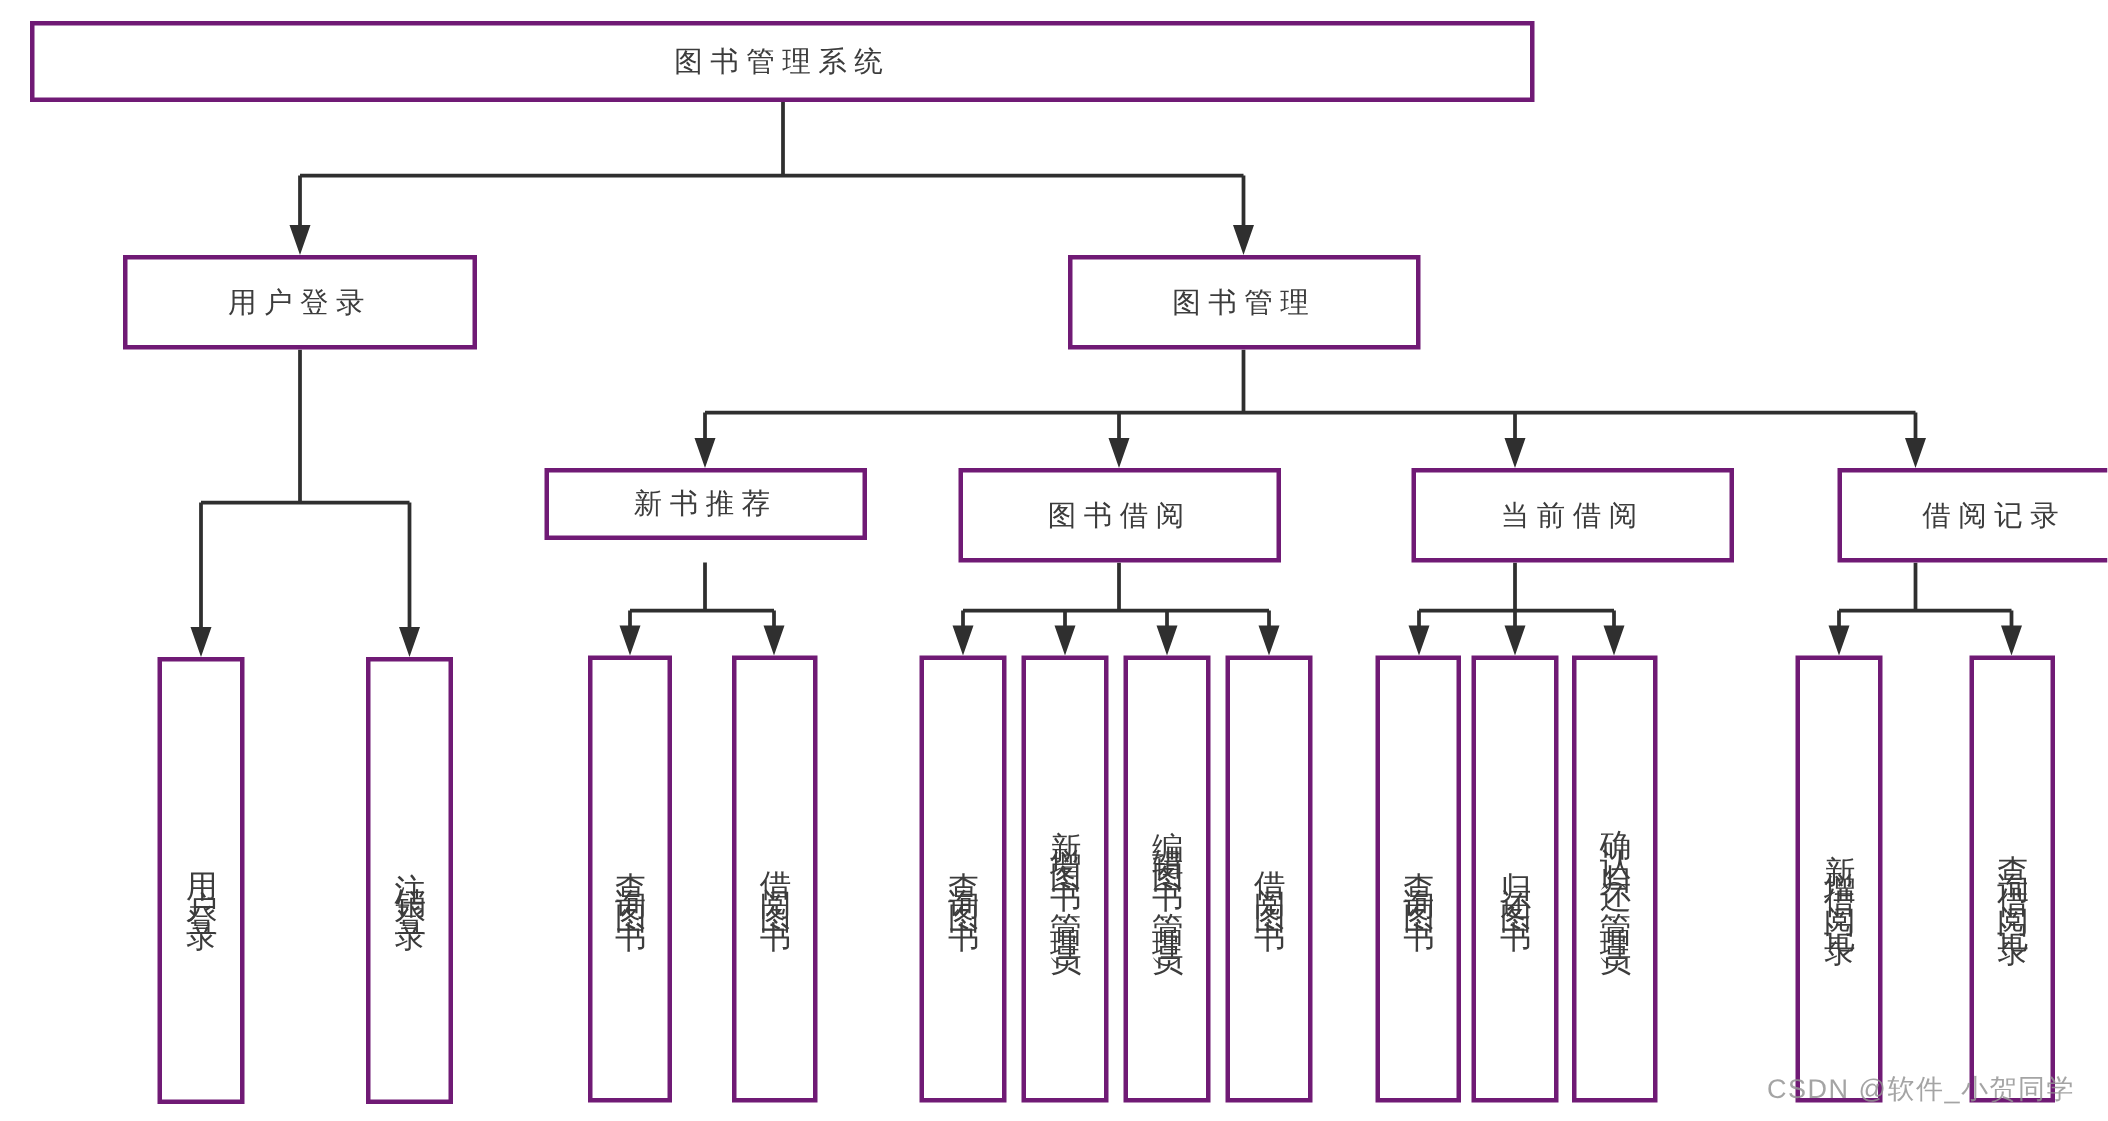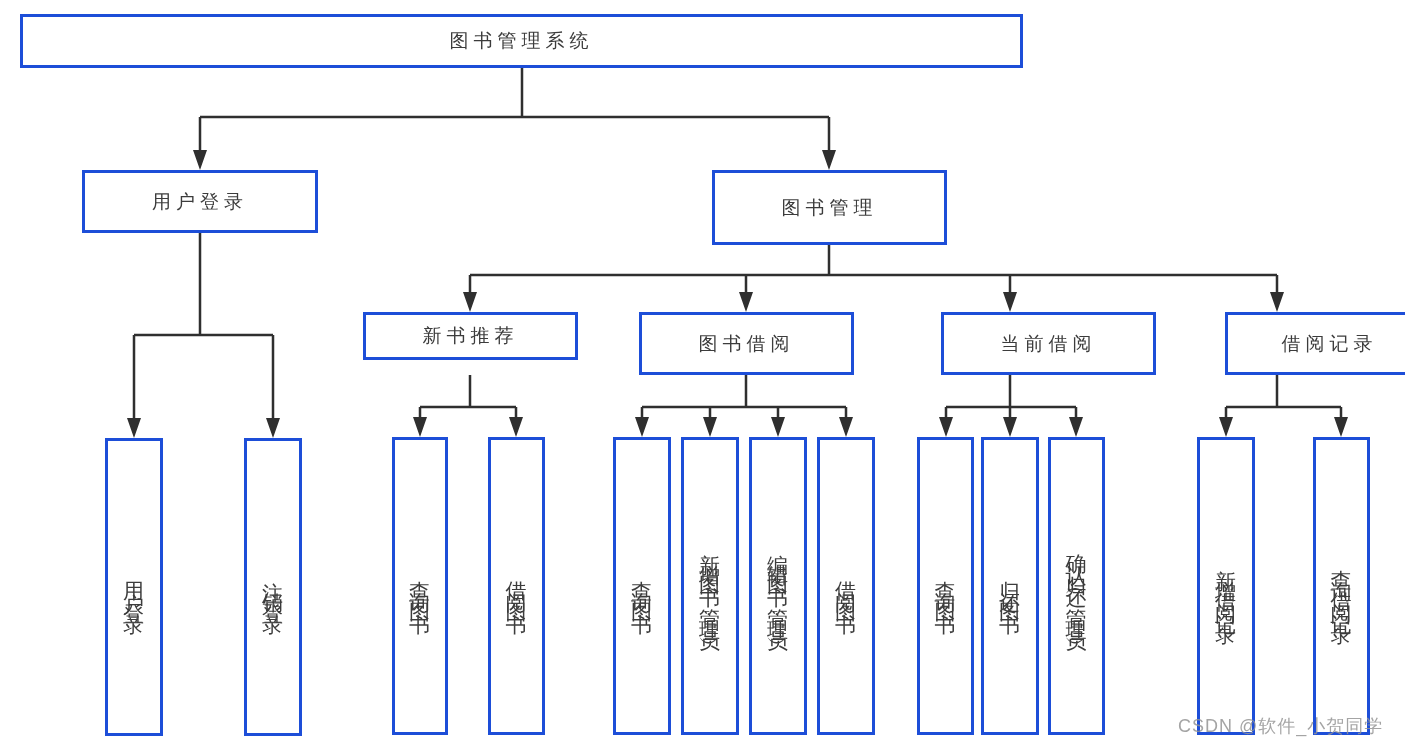--- a/index.html
+++ b/index.html
@@ -14,21 +14,21 @@
   .connectors {
     position: absolute;
     left: 0; top: 0;
     width: 1405px; height: 747px;
     pointer-events: none;
   }
   .node {
     position: absolute;
     box-sizing: border-box;
     background: #ffffff;
-    border: 3px solid #1d4ed8;
+    border: 3px solid #701a75;
     display: flex;
     align-items: center;
     justify-content: center;
     color: #3c3c3c;
     z-index: 2;
   }
   .node.h {
     font-size: 19px;
     letter-spacing: 5px;
     white-space: nowrap;
@@ -70,21 +70,21 @@
              M127 418L141 418L134 438Z M266 418L280 418L273 438Z
              M413 417L427 417L420 437Z M509 417L523 417L516 437Z
              M635 417L649 417L642 437Z M703 417L717 417L710 437Z M771 417L785 417L778 437Z M839 417L853 417L846 437Z
              M939 417L953 417L946 437Z M1003 417L1017 417L1010 437Z M1069 417L1083 417L1076 437Z
              M1219 417L1233 417L1226 437Z M1334 417L1348 417L1341 437Z"></path>
   </svg>
 
   <div class="node h" style="left:20px;top:14px;width:1003px;height:54px">图书管理系统</div>
 
   <div class="node h" style="left:82px;top:170px;width:236px;height:63px">用户登录</div>
-  <div class="node h" style="left:712px;top:170px;width:235px;height:75px">图书管理</div>
+  <div class="node h" style="left:712px;top:170px;width:235px;height:63px">图书管理</div>
 
   <div class="node h" style="left:363px;top:312px;width:215px;height:48px">新书推荐</div>
   <div class="node h" style="left:639px;top:312px;width:215px;height:63px">图书借阅</div>
   <div class="node h" style="left:941px;top:312px;width:215px;height:63px">当前借阅</div>
   <div class="node h" style="left:1225px;top:312px;width:209px;height:63px">借阅记录</div>
 
   <div class="node v" style="left:105px;top:438px;width:58px;height:298px">
     <span class="vtext">用户登录</span>
   </div>
   <div class="node v" style="left:244px;top:438px;width:58px;height:298px">

